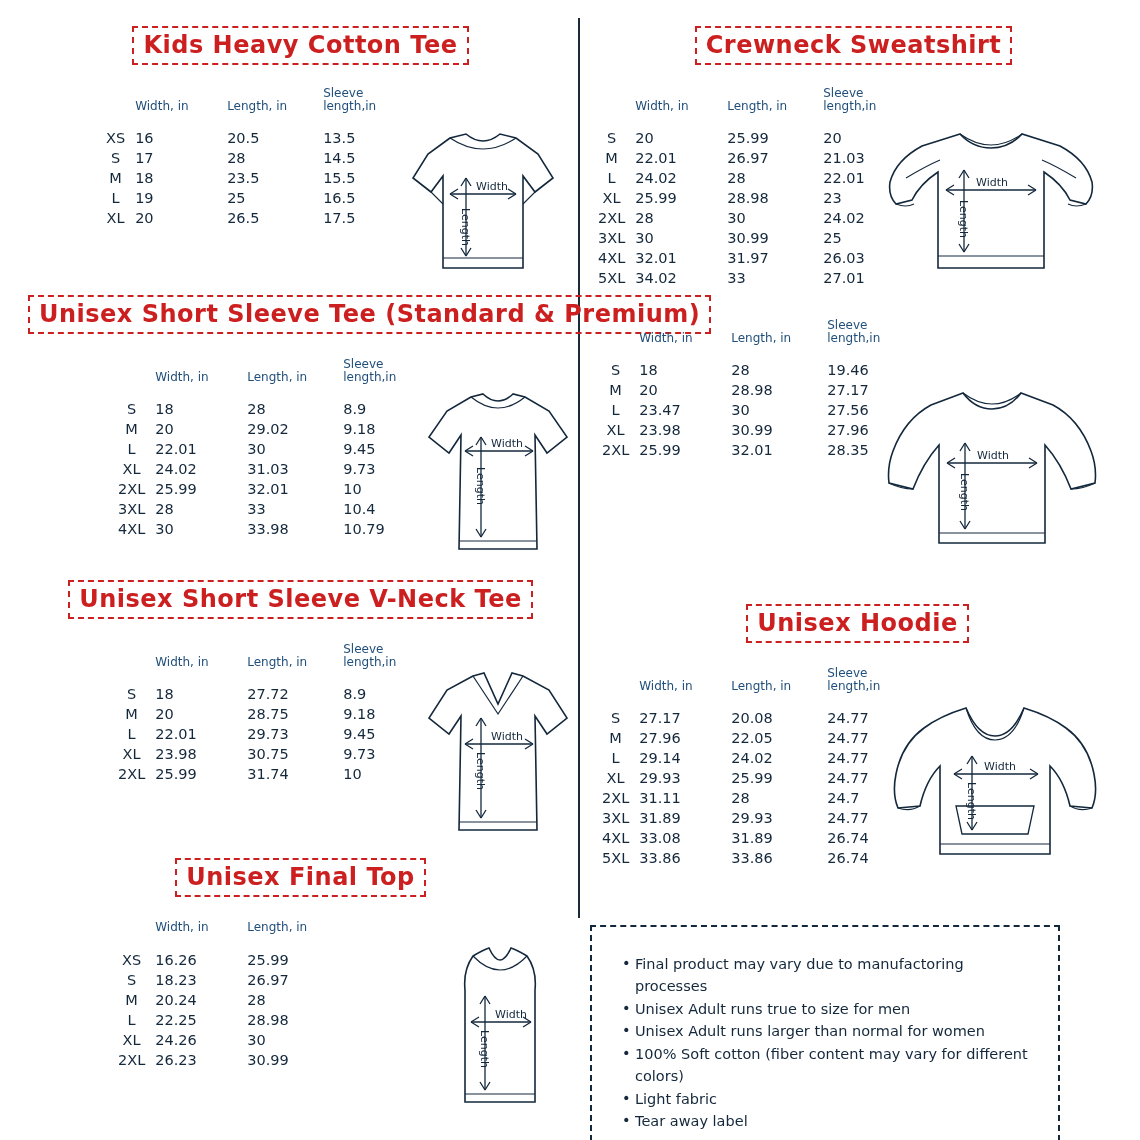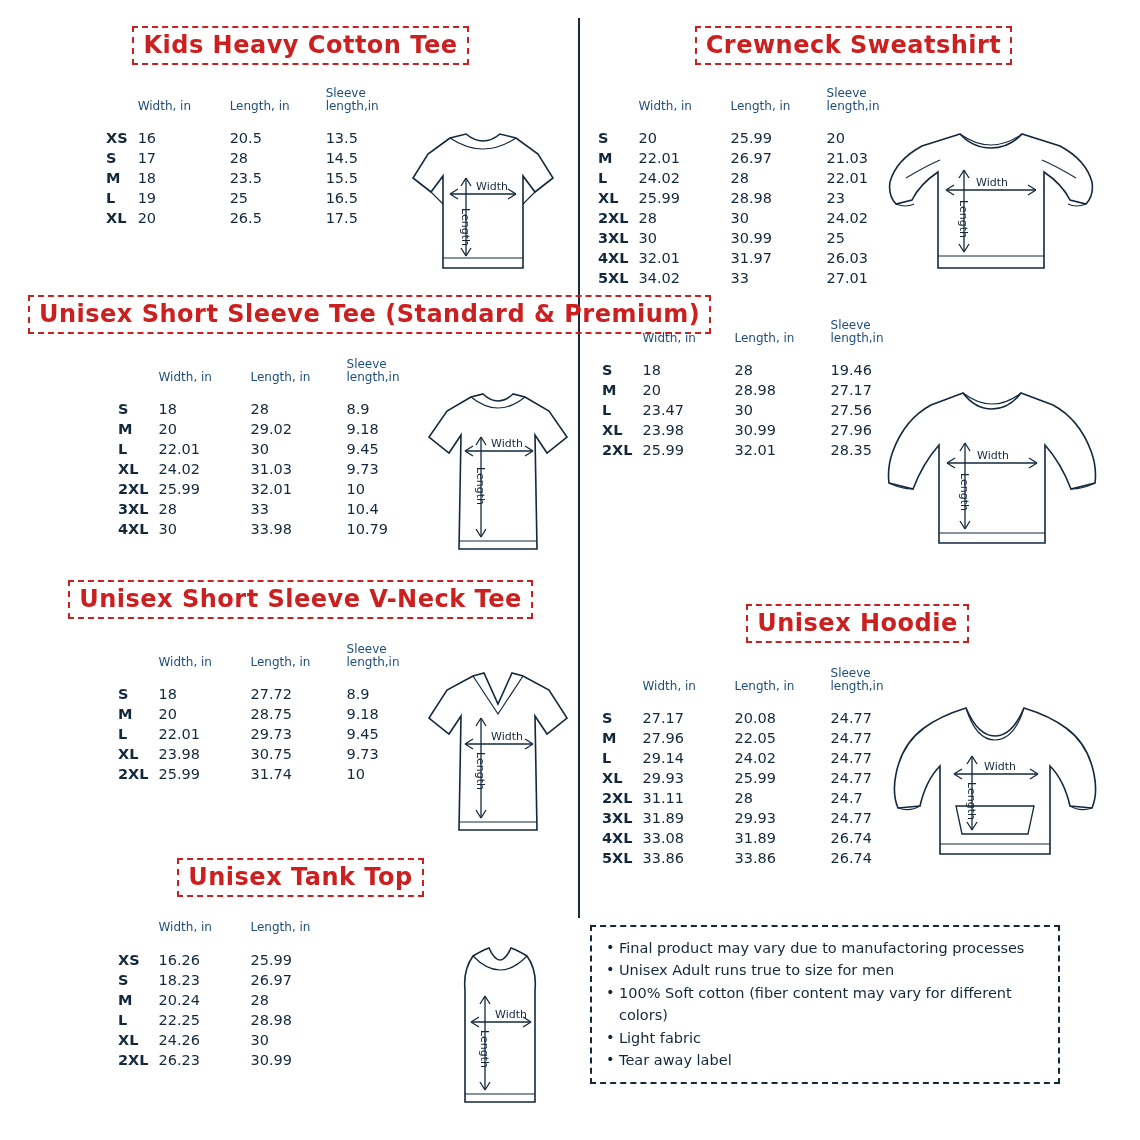--- a/index.html
+++ b/index.html
@@ -50,40 +50,40 @@
     padding: 0 0 16px 0;
     vertical-align: bottom;
     line-height: 1.05;
     white-space: pre-line;
   }
   table.sizes td {
     padding: 2px 0 2px 0;
     vertical-align: top;
     white-space: nowrap;
   }
-  table.sizes td.sz { font-weight: bold; padding-right: 10px; }
+  table.sizes td.sz { font-weight: normal; padding-right: 10px; text-align: center; }
 
   .col-w  { min-width: 92px; padding-right: 12px; }
   .col-l  { min-width: 96px; padding-right: 12px; }
   .col-s  { min-width: 86px; }
 
   .fig { position: relative; }
   .fig svg { display: block; overflow: visible; }
 
   .notes {
     position: absolute;
     left: 590px; top: 925px;
     width: 470px;
     border: 2px dashed #14283c;
     padding: 10px 12px 10px 14px;
     color: #14283c;
     font-size: 14.5px;
     line-height: 1.55;
   }
-  .notes ul { margin: 0; padding: 0; list-style: none; }
+  .notes ul { margin: 16px; padding: 0; list-style: none; }
   .notes li { position: relative; padding-left: 13px; }
   .notes li:before {
     content: "•";
     position: absolute; left: 0; top: -1px;
   }
   .lbl { font-size: 11px; fill: #14283c; font-family: "DejaVu Sans", sans-serif; }
 </style>
 </head>
 <body>
 
@@ -305,21 +305,21 @@
           <path d="M78 166 l-5 -8 M78 166 l5 -8"></path>
         </g>
         <text class="lbl" x="88" y="88" stroke="none">Width</text>
         <text class="lbl" x="74" y="100" stroke="none" transform="rotate(90 74 100)">Length</text>
       </svg>
     </div>
   </div>
 
   <div class="panel" style="left:28px; top:858px; width:545px;">
     <div class="title-wrap">
-      <span class="title">Unisex Tank Top</span>
+      <span class="title">Unisex Final Top</span>
     </div>
     <div class="tbl-area" style="margin-top:24px;">
       <table class="sizes" style="margin-left:90px;">
         <thead>
           <tr>
             <th></th>
             <th class="col-w">Width, in</th>
             <th class="col-l">Length, in</th>
           </tr>
         </thead>
@@ -619,19 +619,20 @@
         <text class="lbl" x="104" y="88" stroke="none">Width</text>
         <text class="lbl" x="88" y="100" stroke="none" transform="rotate(90 88 100)">Length</text>
       </svg>
     </div>
   </div>
 
   <div class="notes">
     <ul>
       <li>Final product may vary due to manufactoring processes</li>
       <li>Unisex Adult runs true to size for men</li>
+      <li>Unisex Adult runs larger than normal for women</li>
       <li>100% Soft cotton (fiber content may vary for different colors)</li>
       <li>Light fabric</li>
       <li>Tear away label</li>
     </ul>
   </div>
 
 </div>
 
 </body></html>

